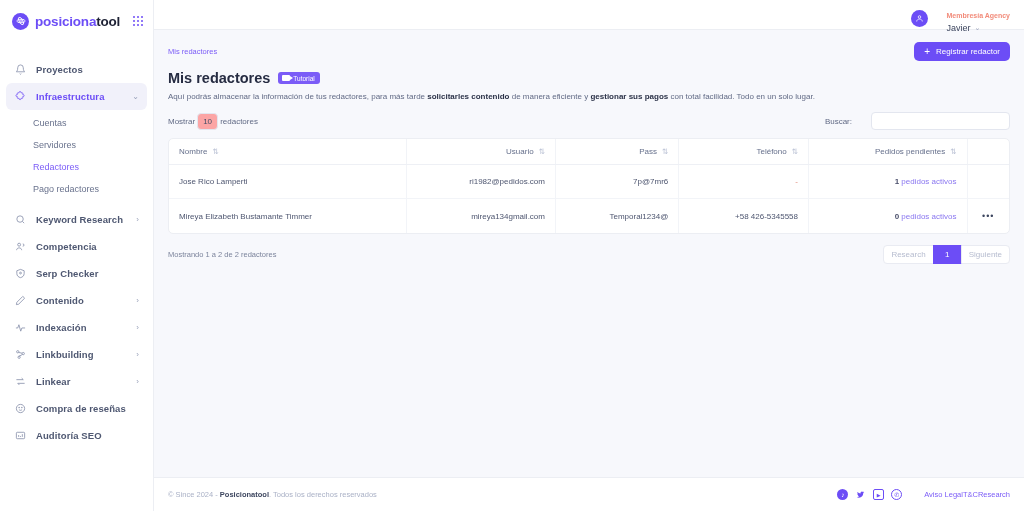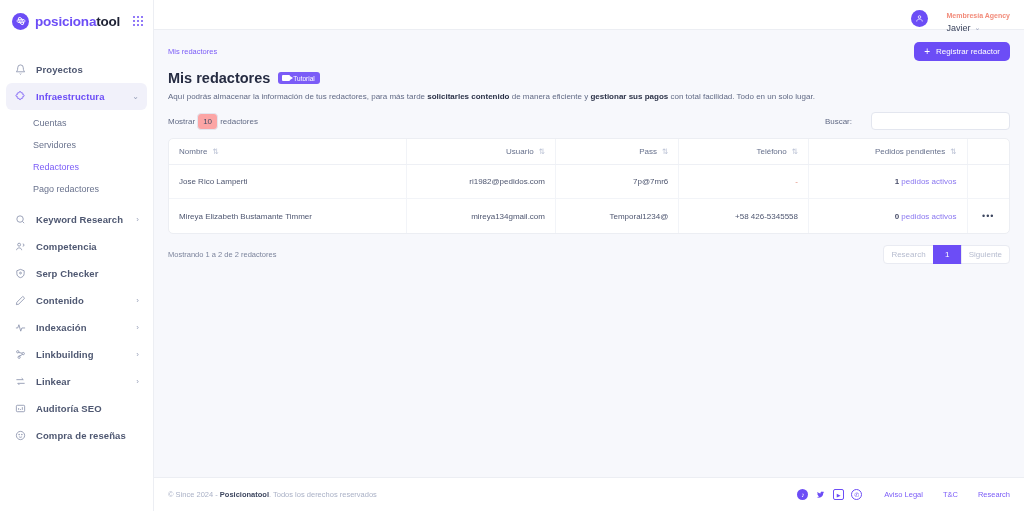--- a/index.html
+++ b/index.html
@@ -203,21 +203,21 @@
   .socials { display: flex; align-items: center; gap: 7px; }
   .soc {
     width: 11px; height: 11px; border-radius: 50%;
     background: #6c4df6; color: #fff;
     display: flex; align-items: center; justify-content: center;
     font-size: 6.5px; cursor: pointer;
   }
   .soc.plain { background: transparent; color: #6c4df6; font-size: 9px; }
   .soc.sq { border-radius: 2px; background: transparent; color: #6c4df6; border: 1.2px solid #6c4df6; font-size: 5px; }
   .soc.ring { background: transparent; color: #6c4df6; border: 1.2px solid #6c4df6; font-size: 6px; }
-  .foot-links { display: flex; align-items: center; gap: 20px; }
+  .foot-links { display: flex; align-items: center; }
   .foot-links a { font-size: 7.5px; color: #7b5cf7; text-decoration: none; cursor: pointer; }
 </style>
 </head>
 <body>
 
 <div class="app">
 
   <aside class="sidebar">
     <div class="brand-row">
       <div class="brand">
@@ -343,37 +343,37 @@
               <path d="M3 8h15l-3.5-3.5M21 16H6l3.5 3.5"></path>
             </svg>
         </span>
         <span class="nav-label">Linkear</span>
         <span class="chev">›</span>
       </div>
 
       <div class="nav-item">
         <span class="nav-ic">
           <svg width="11" height="11" viewBox="0 0 24 24" fill="none" stroke="currentColor" stroke-width="1.8">
-              <rect x="3" y="5" width="18" height="14" rx="2"></rect>
-              <path d="M8 15v-4M12 15v-2M16 15v-6"></path>
-            </svg>
-        </span>
-        <span class="nav-label">Auditoría SEO</span>
-      </div>
-
-      <div class="nav-item">
-        <span class="nav-ic">
-          <svg width="11" height="11" viewBox="0 0 24 24" fill="none" stroke="currentColor" stroke-width="1.8">
               <circle cx="12" cy="12" r="9"></circle>
               <path d="M8.5 14c1 1.3 2.2 2 3.5 2s2.5-.7 3.5-2"></path>
               <circle cx="9" cy="10" r=".8" fill="currentColor"></circle>
               <circle cx="15" cy="10" r=".8" fill="currentColor"></circle>
             </svg>
         </span>
         <span class="nav-label">Compra de reseñas</span>
+      </div>
+
+      <div class="nav-item">
+        <span class="nav-ic">
+          <svg width="11" height="11" viewBox="0 0 24 24" fill="none" stroke="currentColor" stroke-width="1.8">
+              <rect x="3" y="5" width="18" height="14" rx="2"></rect>
+              <path d="M8 15v-4M12 15v-2M16 15v-6"></path>
+            </svg>
+        </span>
+        <span class="nav-label">Auditoría SEO</span>
       </div>
     </nav>
   </aside>
 
   <section class="main">
     <div class="topbar">
       <div class="user">
         <span class="avatar">
           <svg width="9" height="9" viewBox="0 0 24 24" fill="none" stroke="#fff" stroke-width="2">
               <circle cx="12" cy="8" r="3.4"></circle>

